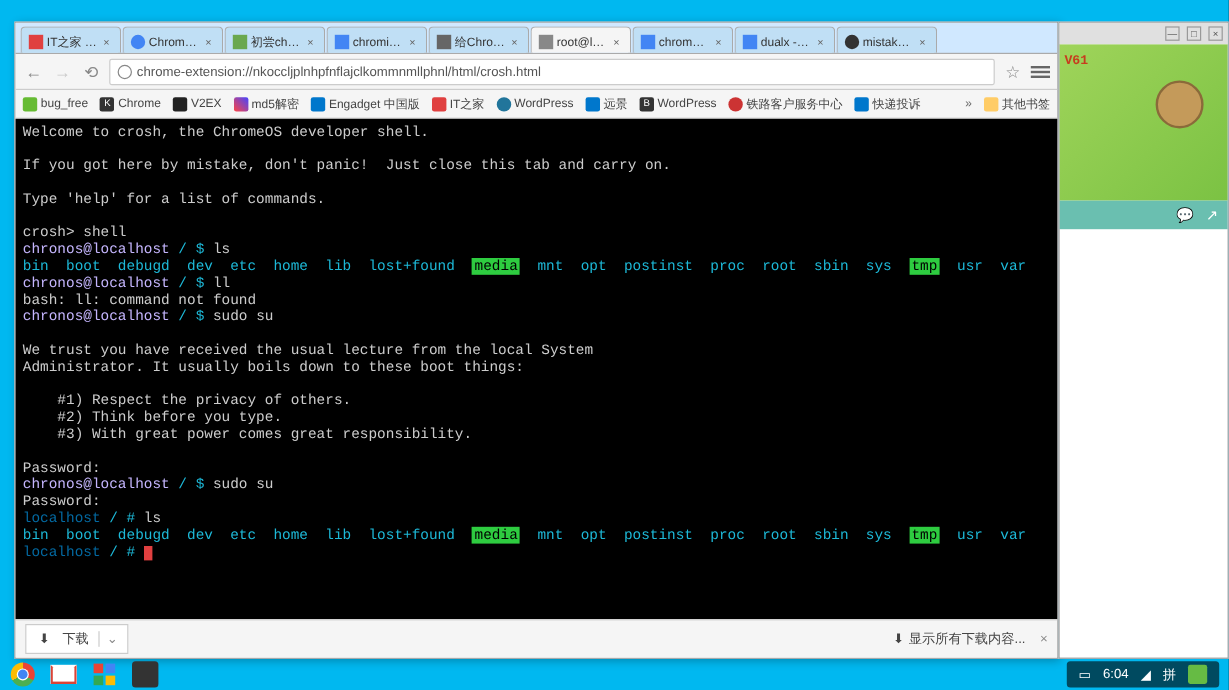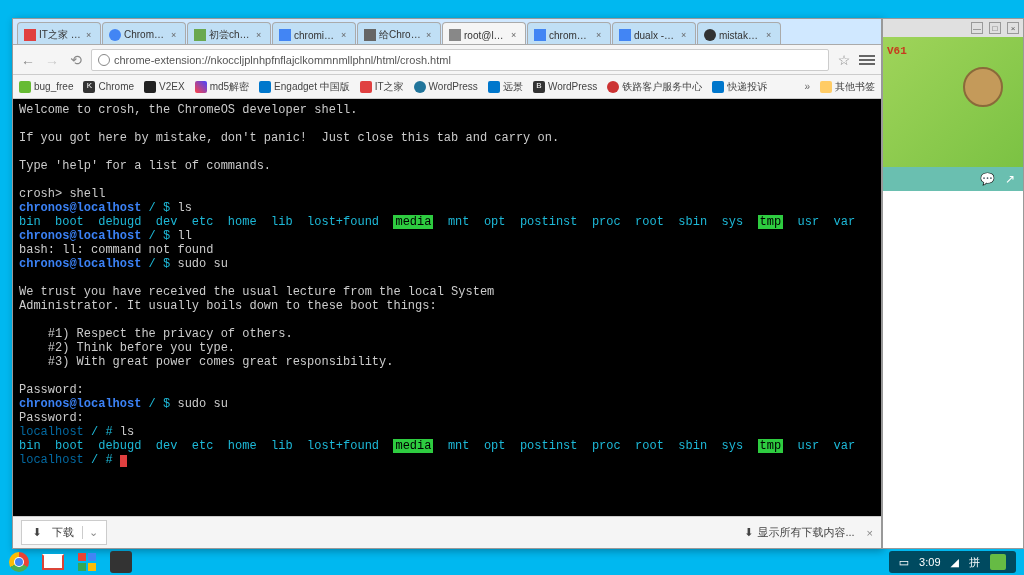--- a/index.html
+++ b/index.html
@@ -27,21 +27,21 @@
 
 
 .bookmark-bar { height: 24px; background: #f5f5f5; display: flex; align-items: center; padding: 0 6px; gap: 10px; border-bottom: 1px solid #ccc; font-size: 10px; color: #444; overflow: hidden; }
 .bookmark { display: flex; align-items: center; gap: 3px; cursor: pointer; white-space: nowrap; }
 .bookmark .bicon { width: 12px; height: 12px; background: #888; border-radius: 2px; }
 .bm-spacer { flex: 1; }
 .bm-chevron { color: #666; font-size: 10px; }
 
 
 .terminal { flex: 1; background: #000; color: #ccc; font-family: "Courier New", monospace; font-size: 12px; line-height: 14px; padding: 4px 6px; overflow: hidden; white-space: pre; }
-.t-green { color: #3b82f6; font-weight: bold; }
+.t-green { color: #c4b5fd; }
 .t-cyan { color: #1db9d8; }
 .t-red { color: #0369a1; }
 .t-hl { background: #2ecc40; color: #000; padding: 0 2px; }
 .cursor-block { display: inline-block; width: 7px; height: 12px; background: #e04040; vertical-align: bottom; }
 
 
 .download-bar { height: 32px; background: #f5f5f5; border-top: 1px solid #ccc; display: flex; align-items: center; padding: 0 8px; font-size: 11px; color: #444; }
 .dl-item { border: 1px solid #ccc; padding: 4px 8px; display: flex; align-items: center; gap: 8px; background: #fff; }
 .dl-arrow { width: 14px; height: 14px; display: flex; align-items: center; justify-content: center; }
 .dl-spacer { flex: 1; }
@@ -269,18 +269,18 @@
         <span></span>
         <span></span>
         <span></span>
         <span></span>
       </div>
     </div>
   <div class="shelf-icon" style="background:#333;border-radius:3px"></div>
   <div class="shelf-spacer"></div>
   <div class="tray">
     <span class="tray-item">▭</span>
-    <span class="tray-item">3:09</span>
+    <span class="tray-item">6:04</span>
     <span class="tray-item">◢</span>
     <span class="tray-item">拼</span>
     <span class="tray-item" style="width:16px;height:16px;background:#6b4;border-radius:2px"></span>
   </div>
 </div>
 
 </body></html>

